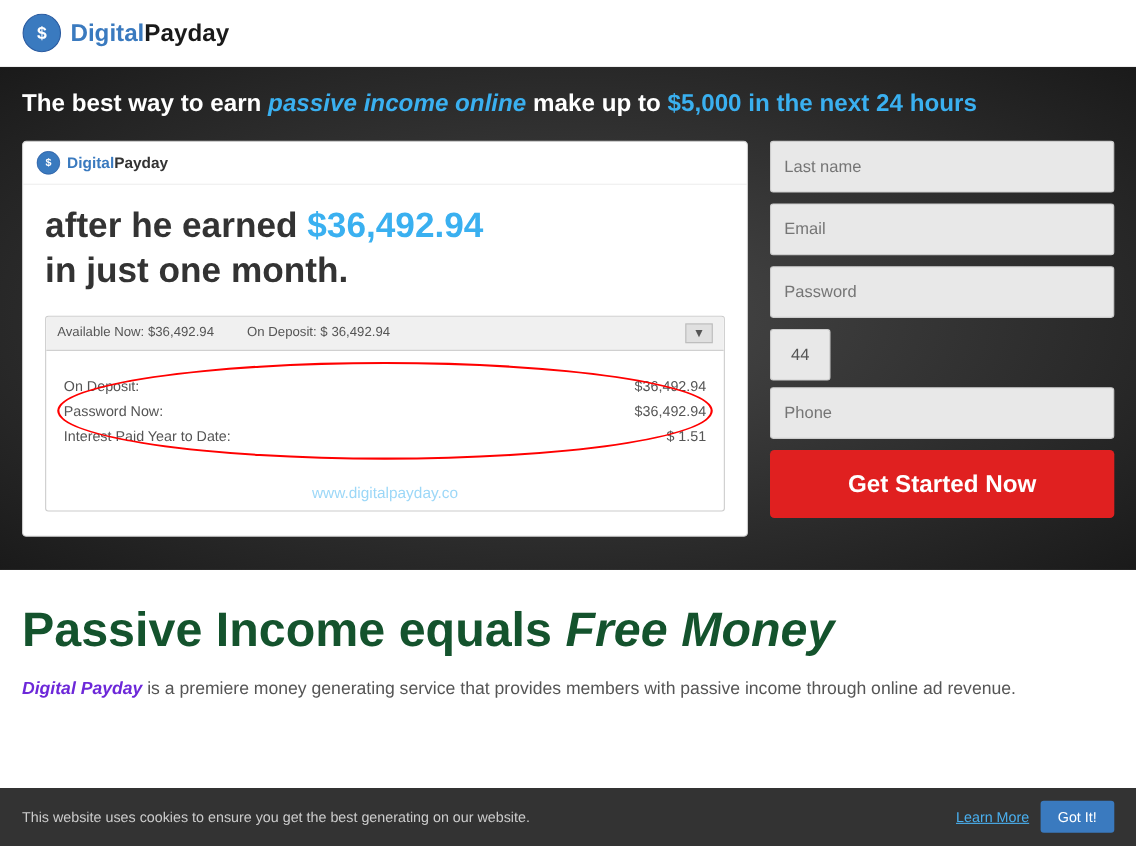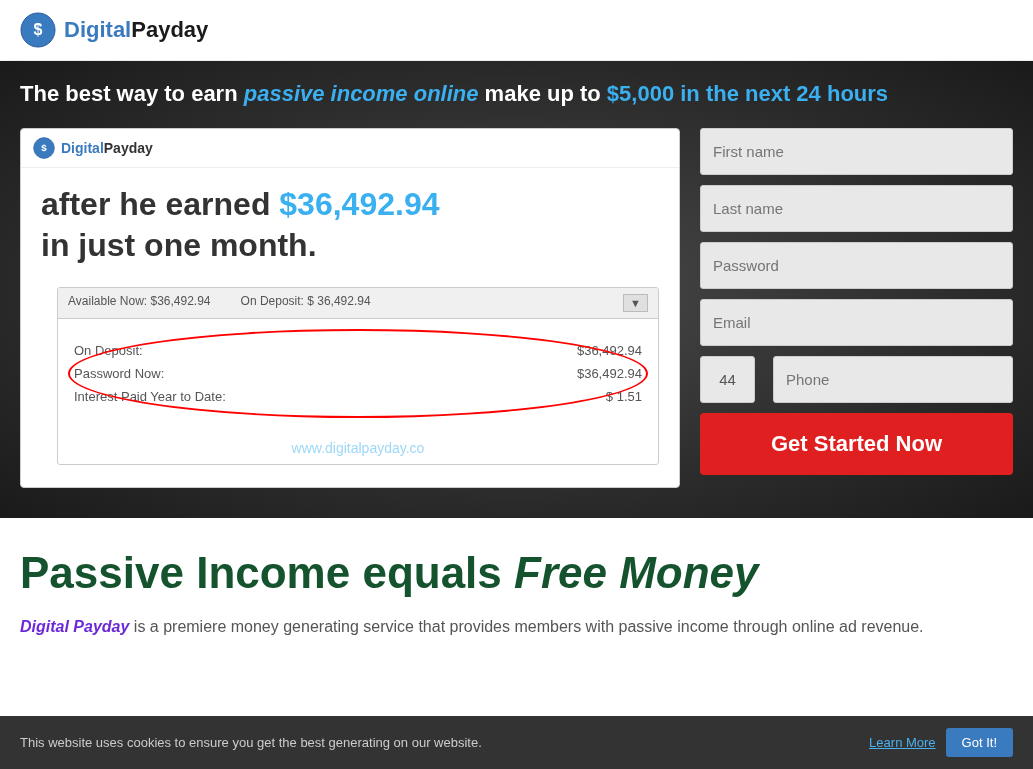--- a/index.html
+++ b/index.html
@@ -83,21 +83,20 @@
       margin-bottom: 20px;
     }
     .earned-amount { color: #3ab0f0; }
 
     
     .bank-statement {
       border: 1px solid #ccc;
       border-radius: 3px;
       overflow: hidden;
       position: relative;
-      margin-left: 16px;
     }
     .bank-header {
       background: #f0f0f0;
       padding: 6px 10px;
       font-size: 12px;
       color: #555;
       display: flex;
       gap: 30px;
       border-bottom: 1px solid #ccc;
     }
@@ -151,21 +150,22 @@
       padding: 14px 12px;
       background: #e8e8e8;
       border: 1px solid #ccc;
       border-radius: 3px;
       font-size: 15px;
       color: #888;
       outline: none;
     }
     .phone-row {
       display: flex;
-      gap: 18px;
+      gap: 6px;
+      flex-direction: column;
     }
     .country-code {
       width: 55px;
       padding: 14px 8px;
       background: #e8e8e8;
       border: 1px solid #ccc;
       border-radius: 3px;
       font-size: 15px;
       color: #555;
       text-align: center;
@@ -297,24 +297,23 @@
               <span>Interest Paid Year to Date:</span>
               <span>$ 1.51</span>
             </div>
           </div>
           <div class="watermark">www.digitalpayday.co</div>
         </div>
       </div>
     </div>
 
     <div class="signup-form">
-      <input class="form-input" type="text" placeholder="First name" style="">
       <input class="form-input" type="text" placeholder="Last name" style="">
+      <input class="form-input" type="email" placeholder="Email" style="">
       <input class="form-input" type="password" placeholder="Password" style="">
-      <input class="form-input" type="email" placeholder="Email" style="">
       <div class="phone-row">
         <input class="country-code" type="text" value="44" style="">
         <input class="phone-input" type="tel" placeholder="Phone" style="">
       </div>
       <button class="cta-button">Get Started Now</button>
     </div>
 
   </div>
 </div>
 

